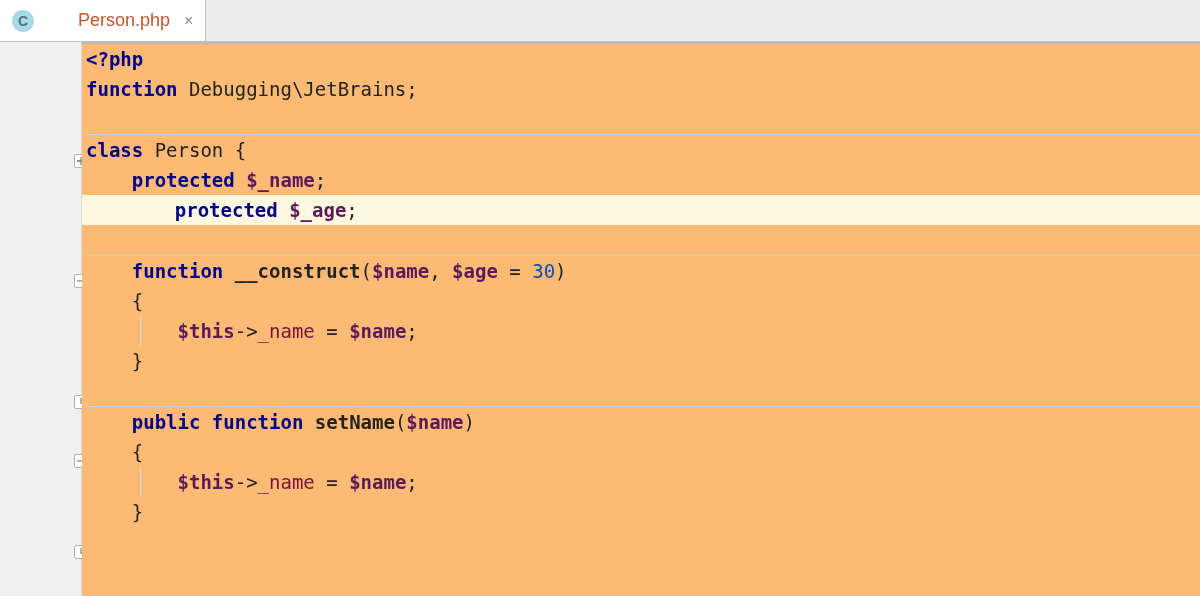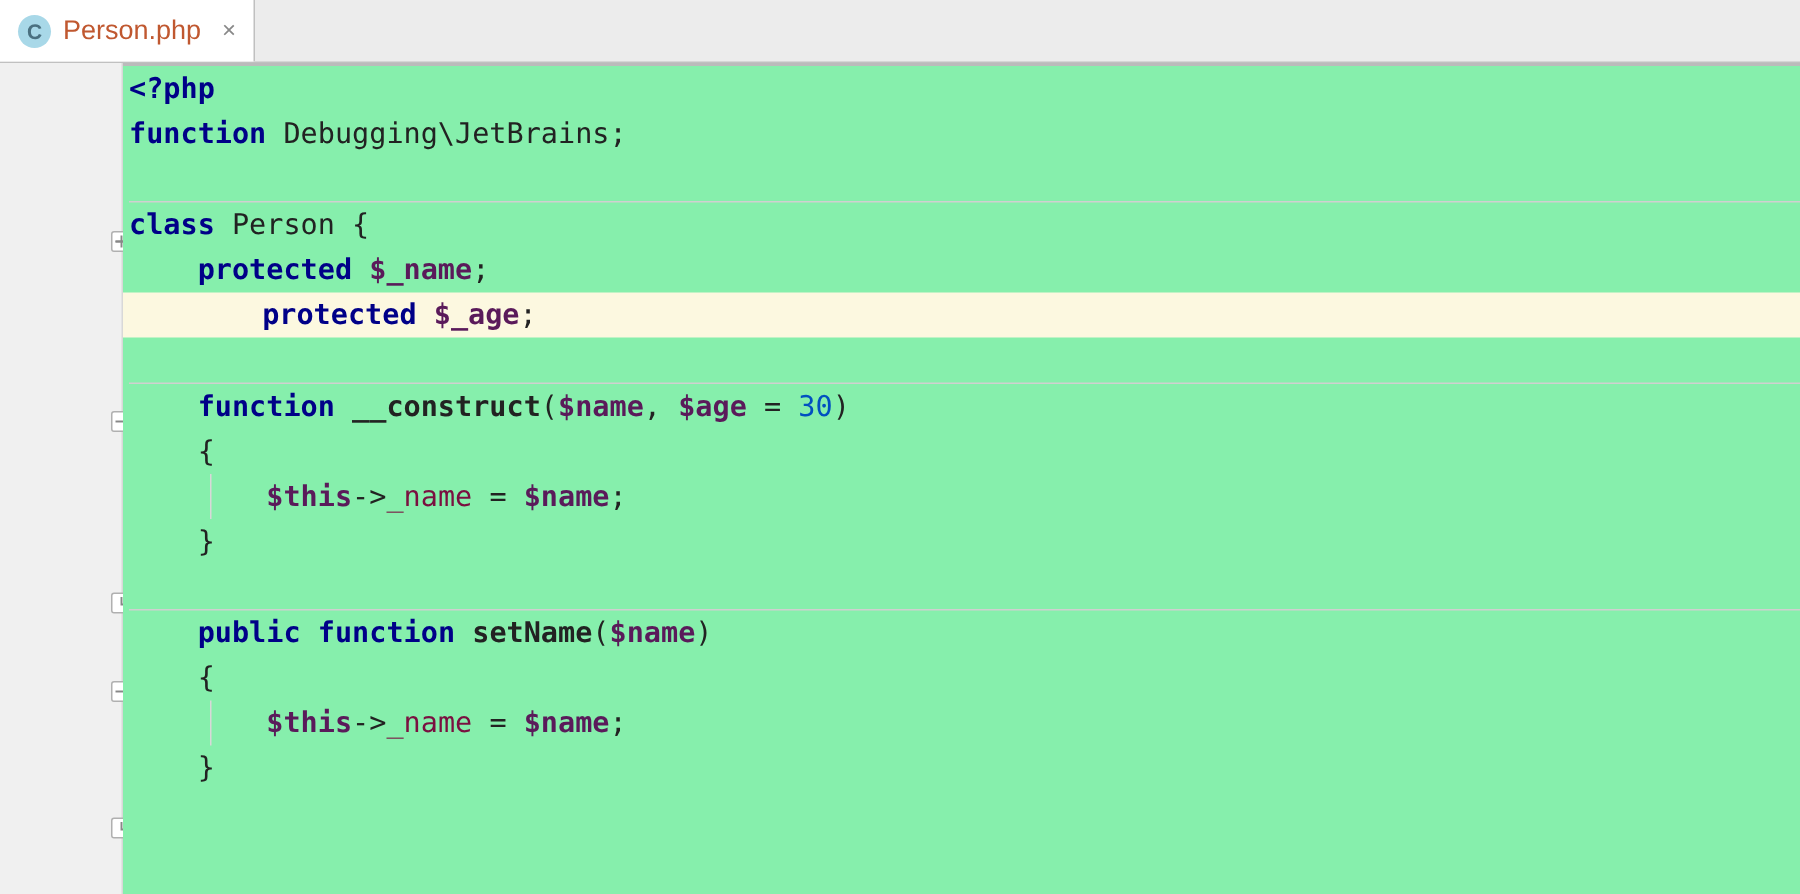--- a/index.html
+++ b/index.html
@@ -37,20 +37,21 @@
       align-items: center;
       justify-content: center;
       font-size: 14px;
       font-weight: bold;
       font-family: Arial, sans-serif;
     }
     .tab-label {
       color: #c05830;
       font-family: "Segoe UI", Arial, sans-serif;
       font-size: 18px;
+      margin-left: 36px;
     }
     .tab-close {
       color: #888;
       font-size: 16px;
       margin-left: 6px;
       cursor: pointer;
       font-family: Arial, sans-serif;
     }
     .editor-container {
       display: flex;
@@ -74,21 +75,21 @@
       display: flex;
       align-items: center;
       justify-content: center;
     }
     .fold-marker svg {
       width: 10px;
       height: 10px;
     }
     .code-area {
       flex: 1;
-      background: #86efac;
+      background: #fdba74;
       border-top: 2px solid #bbb;
       position: relative;
     }
     .code-line {
       height: 30px;
       line-height: 30px;
       white-space: pre;
       padding-left: 4px;
       position: relative;
     }

